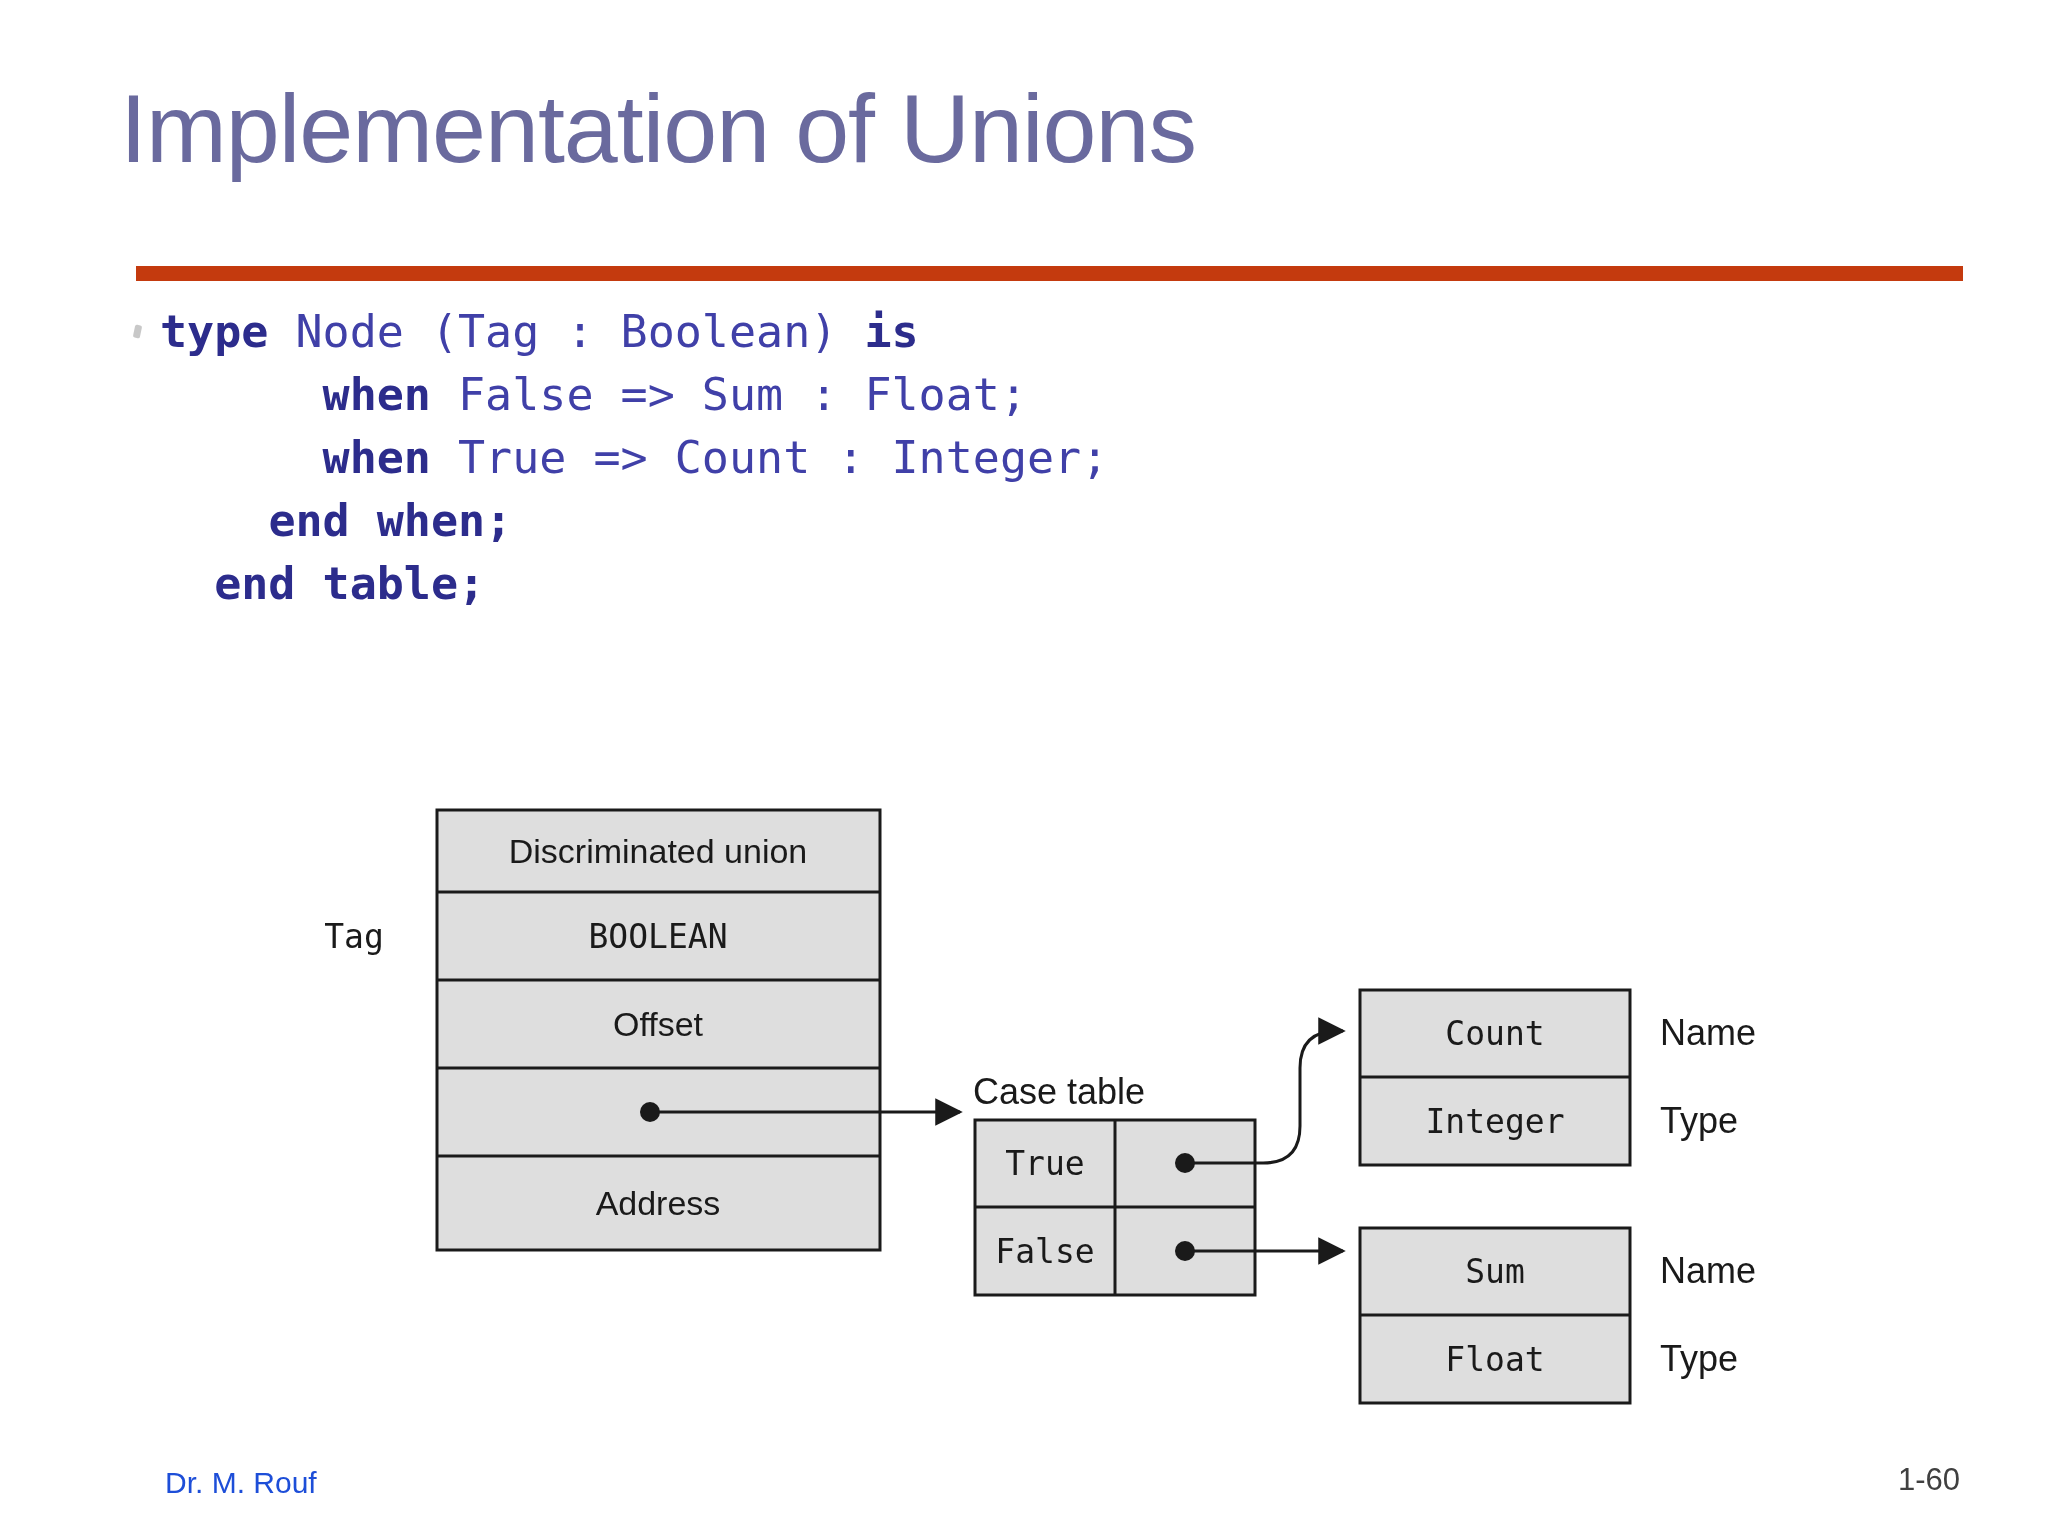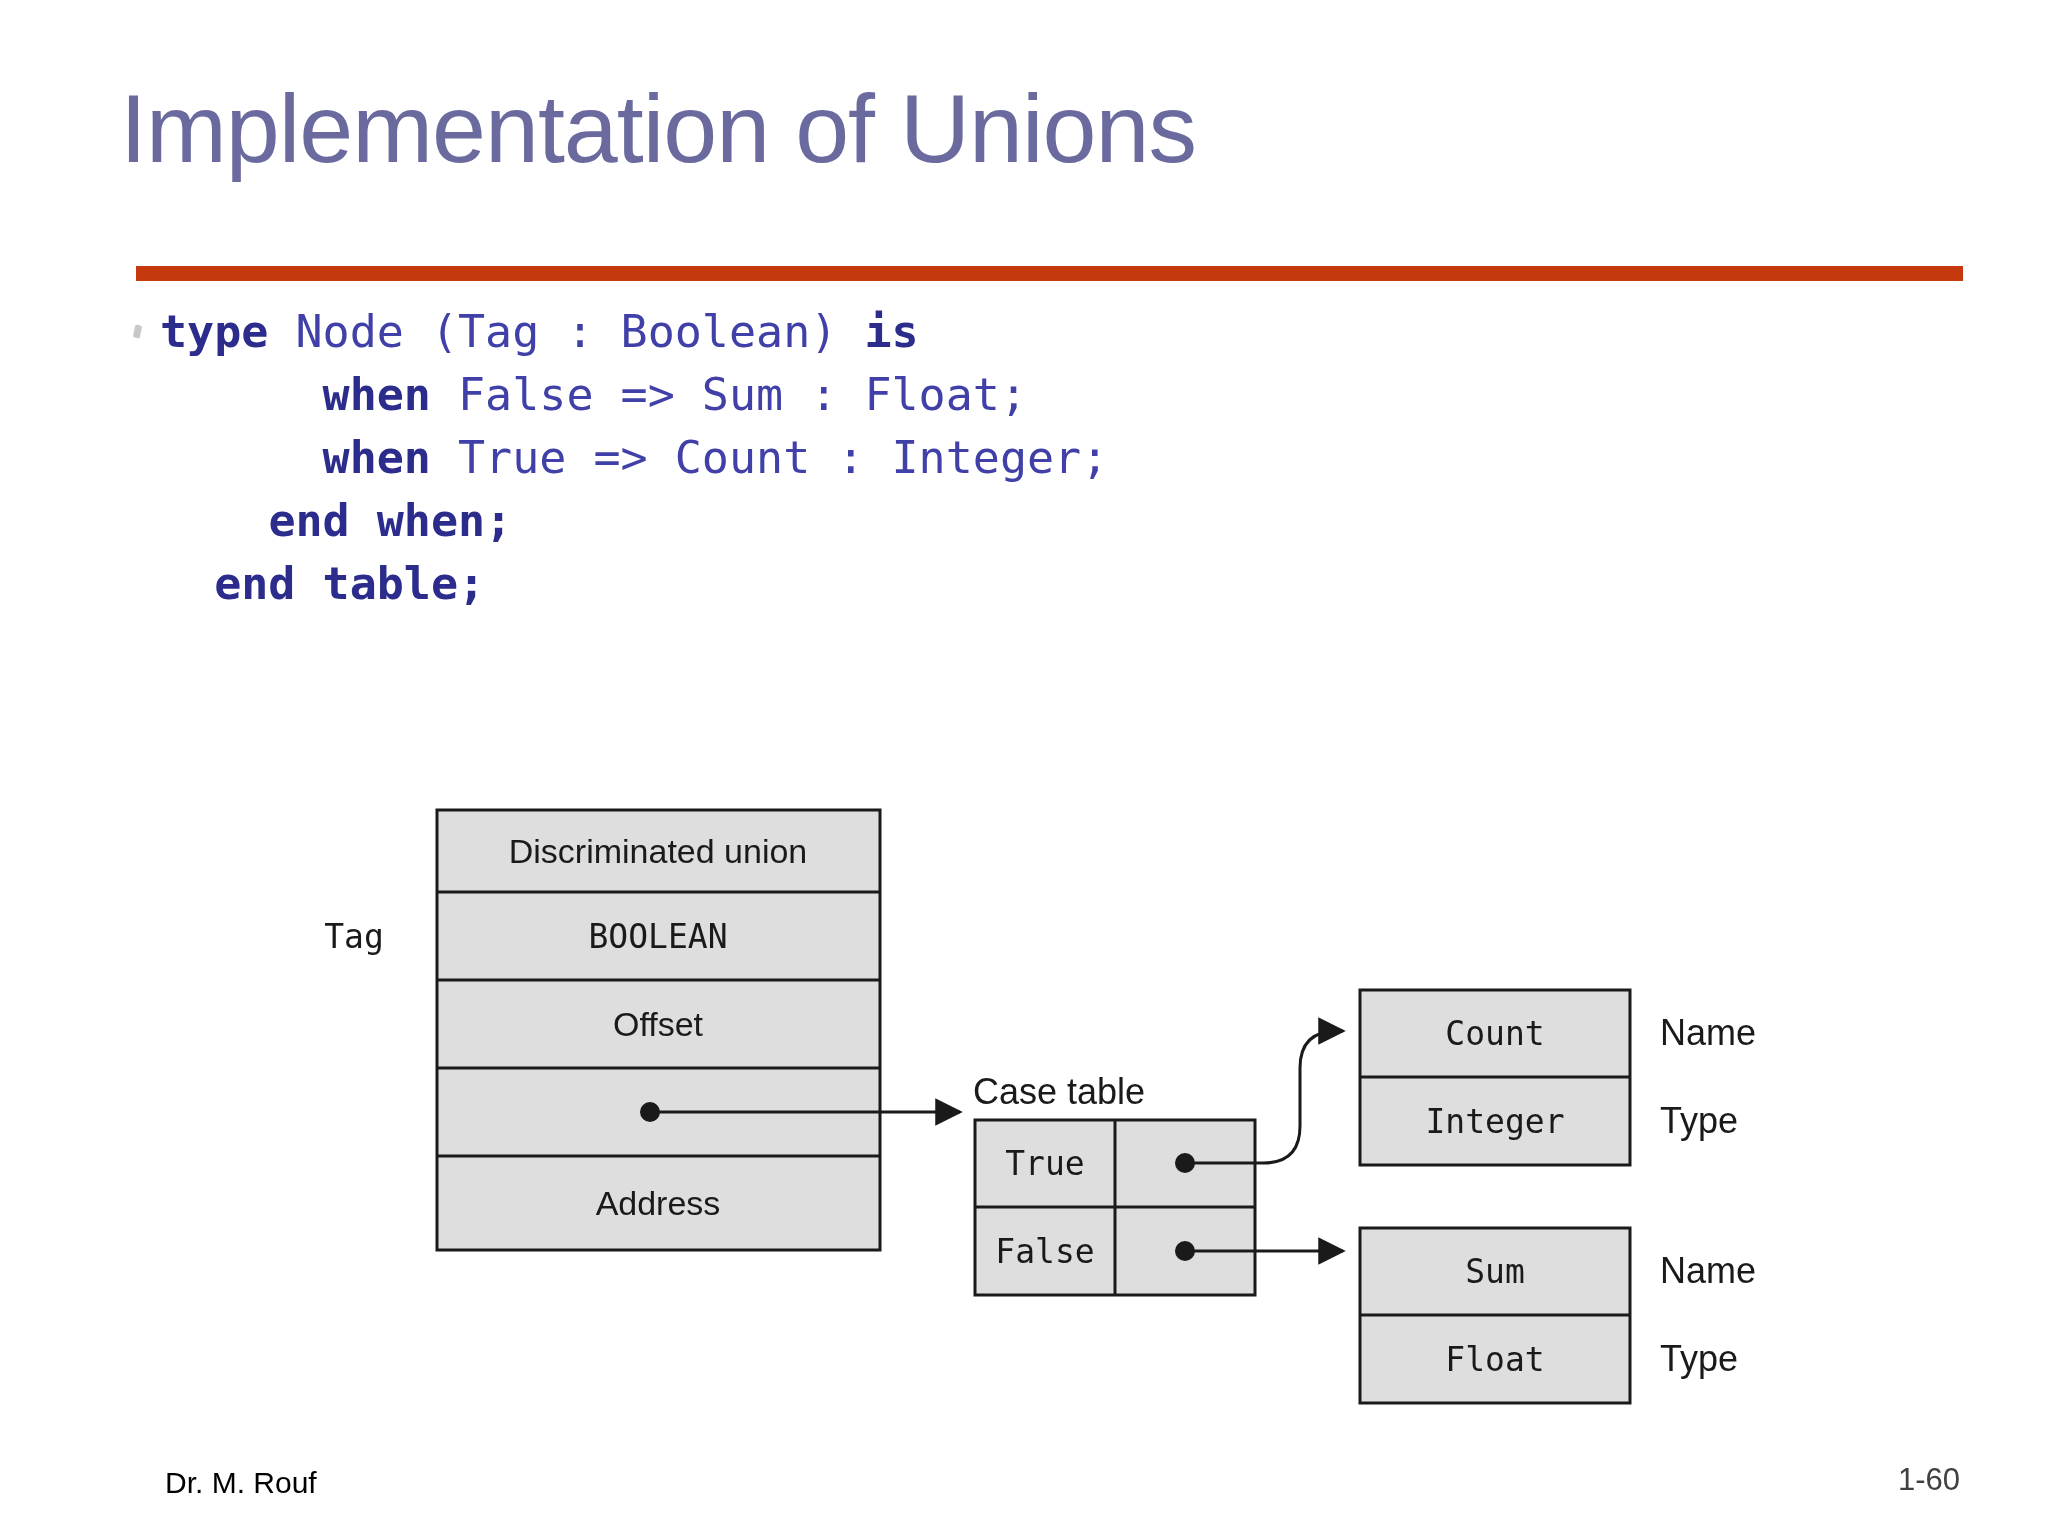--- a/index.html
+++ b/index.html
@@ -44,21 +44,21 @@
   .dbox{fill:var(--box-fill,#DEDEDE);stroke:var(--line-color,#1A1A1A);stroke-width:3;}
   .dline{stroke:var(--line-color,#1A1A1A);stroke-width:3;fill:none;}
   .arrow{stroke:var(--line-color,#1A1A1A);stroke-width:3;fill:none;}
   .dot{fill:var(--line-color,#1A1A1A);}
   .dlabel{font-family:"Liberation Sans",sans-serif;font-size:34px;fill:#1a1a1a;}
   .dlabel-lg{font-family:"Liberation Sans",sans-serif;font-size:36px;fill:#1a1a1a;}
   .dmono{font-family:"DejaVu Sans Mono","Liberation Mono",monospace;font-size:33px;fill:#1a1a1a;}
   
   #footer-author{
     position:absolute;left:165px;top:1466px;
-    font-size:30px;color:#000000;
+    font-size:30px;color:#1d4ed8;
   }
   #footer-page{
     position:absolute;left:1898px;top:1462px;
     font-size:31px;color:#404040;
   }
 </style>
 </head>
 <body>
 
 <div id="slide">

